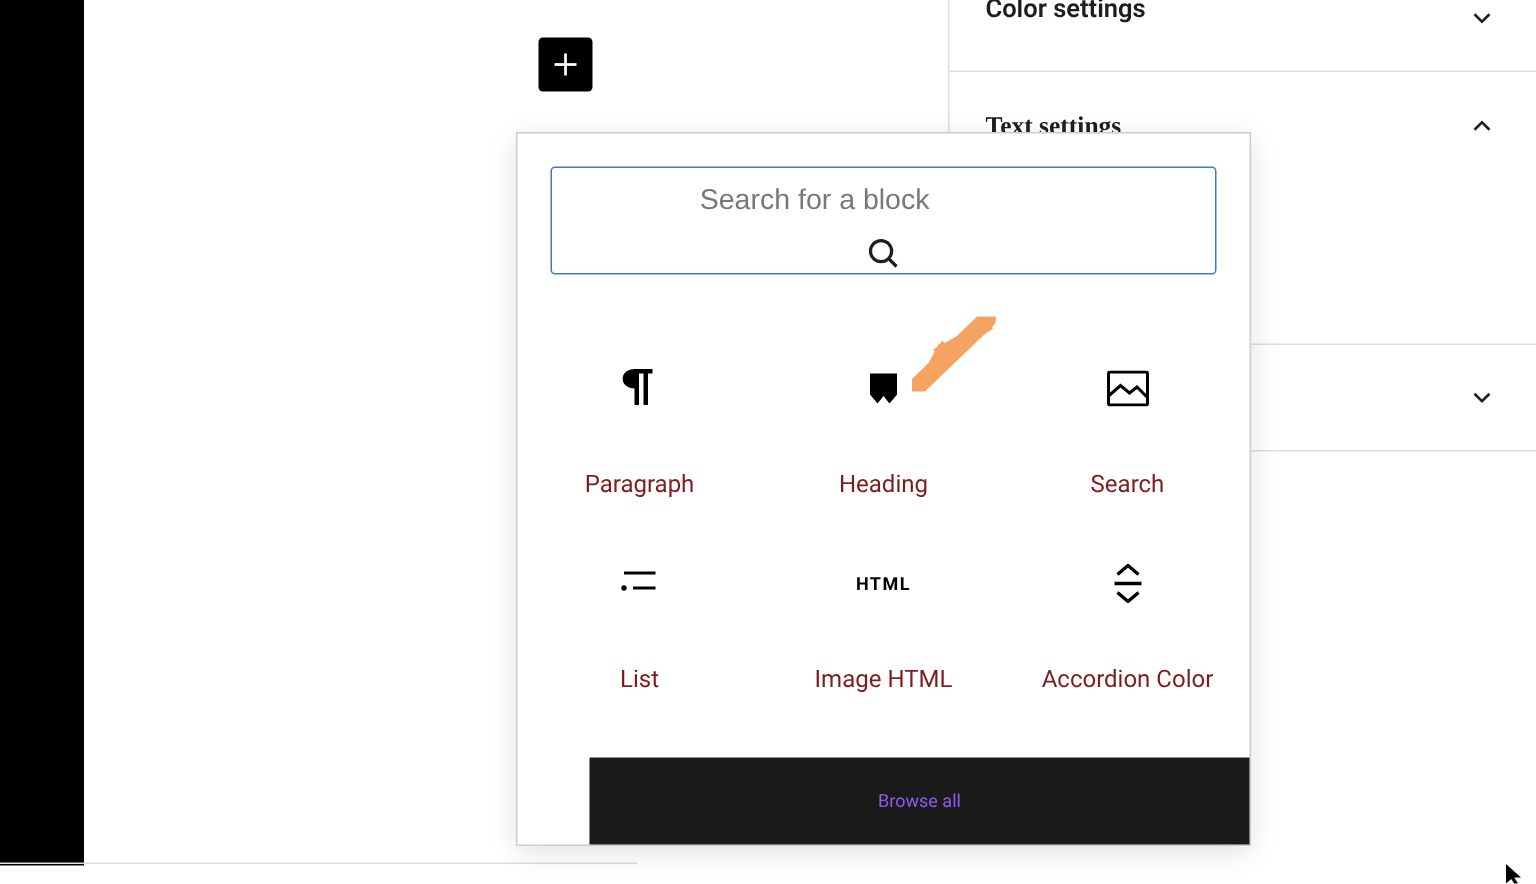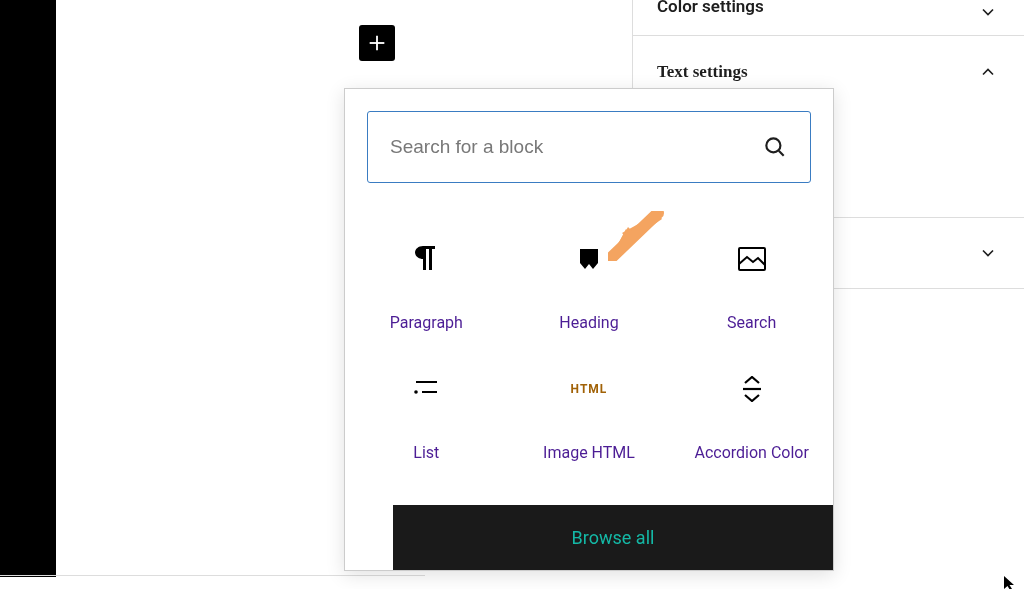--- a/index.html
+++ b/index.html
@@ -77,21 +77,21 @@
       display: flex;
       align-items: center;
       justify-content: center;
     }
     .sidebar-body {
       padding-bottom: 28px;
       font-size: 16px;
       color: #333;
     }
     .sidebar-section.color-settings {
-      height: 36px;
+      height: 48px;
       display: flex;
       align-items: flex-start;
       justify-content: space-between;
       padding-top: 0;
     }
     .sidebar-section.color-settings .sidebar-title {
       margin-top: -4px;
     }
     .sidebar-section.text-settings .sidebar-header {
       height: 72px;
@@ -117,20 +117,21 @@
     .search-wrap {
       padding: 22px;
     }
     .search-field {
       display: flex;
       align-items: center;
       border: 1.5px solid #3a7cc2;
       border-radius: 3px;
       height: 72px;
       padding: 0 22px;
+      flex-direction: column;
     }
     .search-input {
       flex: 1;
       border: none;
       outline: none;
       font-size: 19px;
       color: #1e1e1e;
       background: transparent;
     }
     .search-input::placeholder {
@@ -156,28 +157,28 @@
     .block-icon {
       width: 28px;
       height: 28px;
       margin-bottom: 40px;
       display: flex;
       align-items: center;
       justify-content: center;
     }
     .block-label {
       font-size: 16px;
-      color: #4c1d95;
+      color: #7f1d1d;
     }
     .browse-all {
       background: #1a1a1a;
-      color: #14b8a6;
+      color: #8b5cf6;
       text-align: center;
       padding: 22px 0;
-      font-size: 18px;
+      font-size: 12px;
       cursor: pointer;
       margin-left: 48px;
     }
     .arrow-pointer {
       position: absolute;
       left: 608px;
       top: 211px;
       width: 58px;
       height: 50px;
       z-index: 200;
@@ -187,21 +188,21 @@
       position: absolute;
       left: 1004px;
       top: 576px;
       width: 14px;
       height: 14px;
     }
     .html-text {
       font-size: 12px;
       font-weight: 700;
       letter-spacing: 1px;
-      color: #a16207;
+      color: #000000;
     }
   </style>
 </head>
 <body>
 
 <div class="left-strip"></div>
 <div class="bottom-divider"></div>
 
 <div class="add-block-button">
   <svg viewBox="0 0 24 24" fill="none" stroke="#fff" stroke-width="2">

